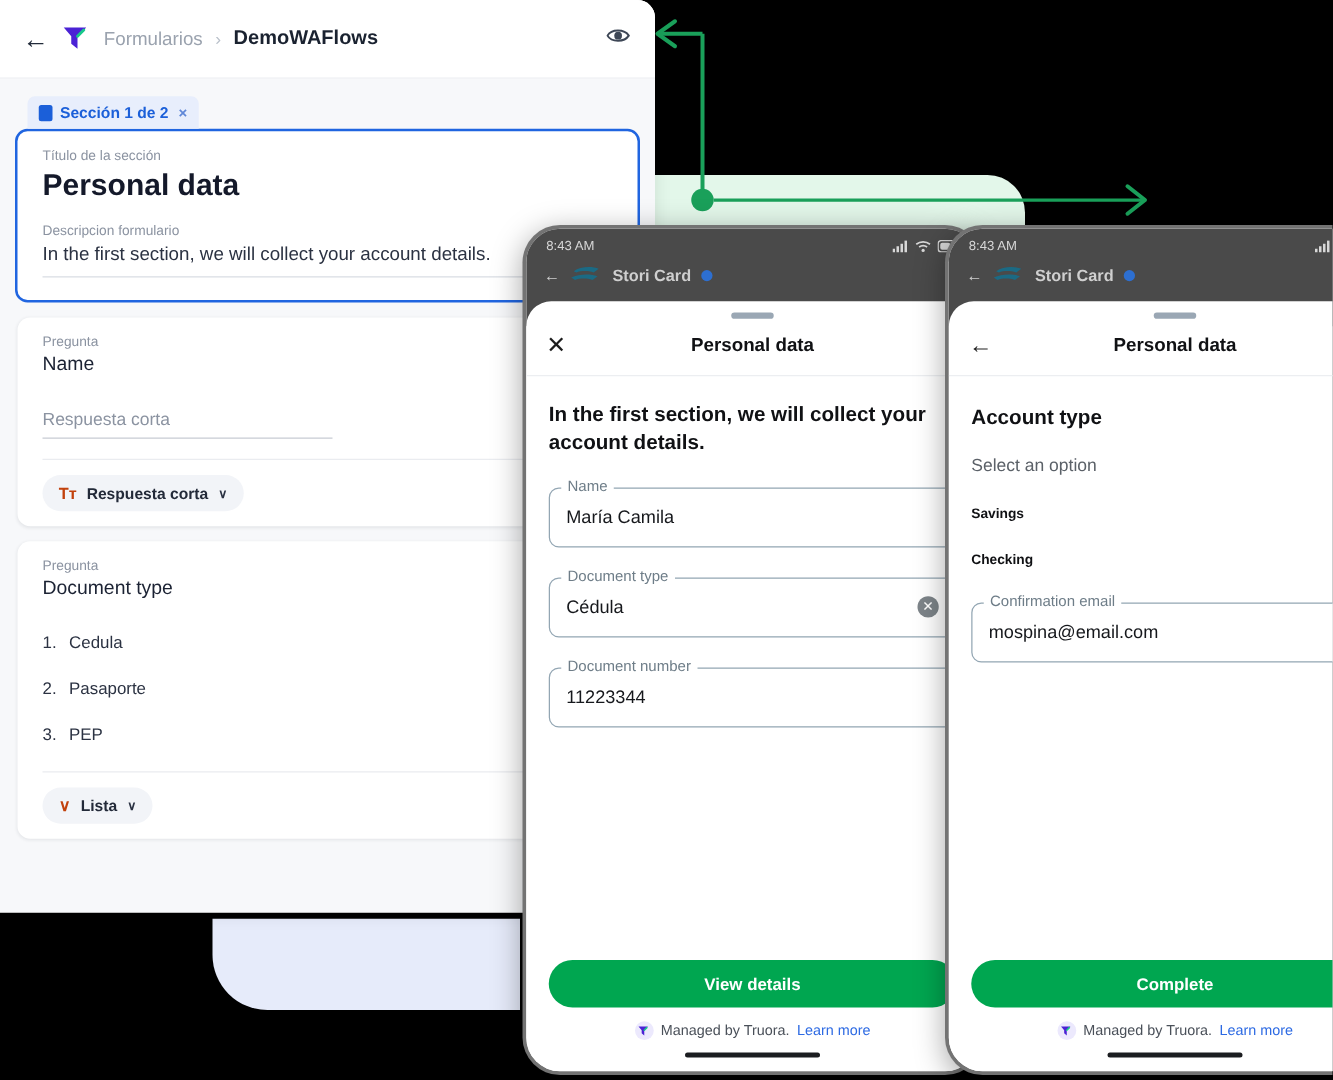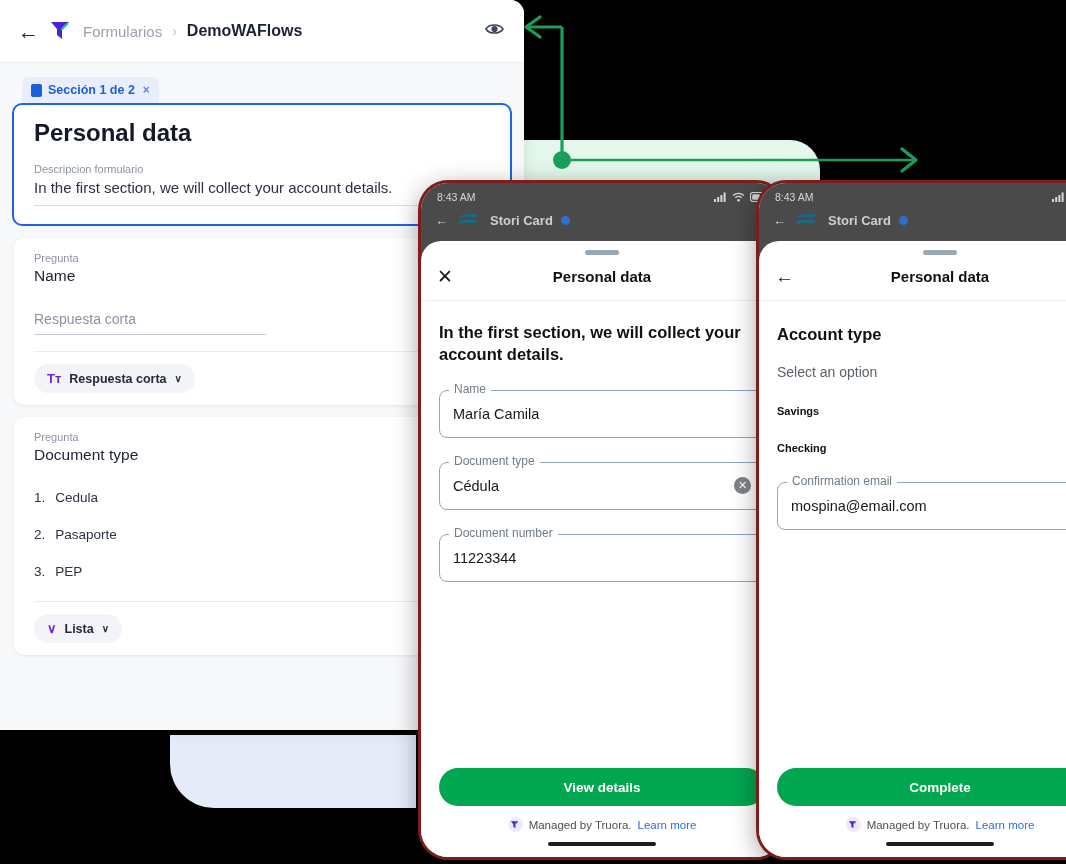--- a/index.html
+++ b/index.html
@@ -74,33 +74,33 @@
   .q-card{padding:14px 20px 12px 20px;}
   .q-label{font-size:11px;color:#8b93a1;margin-bottom:3px;}
   .q-title{font-size:15.5px;color:#1b2233;margin-bottom:26px;}
   .answer-ph{font-size:14px;color:#8b93a1;padding-bottom:7px;border-bottom:1px solid #c7ccd4;width:232px;}
   .q-divider{border-top:1px solid #eaecf0;margin:16px 0 12px 0;}
   .q-footer{display:flex;align-items:center;justify-content:space-between;}
   .type-pill{
     display:inline-flex;align-items:center;gap:8px;background:#f2f4f8;
     border-radius:18px;padding:7px 13px;font-size:12.5px;font-weight:700;color:#232a39;cursor:pointer;
   }
-  .pill-icon{color:#6d28d9;font-weight:700;font-size:13px;}
+  .pill-icon{color:#c2410c;font-weight:700;font-size:13px;}
   .pill-caret{color:#2a3142;font-size:10px;}
   .toggle{width:38px;height:20px;border-radius:11px;background:#1a73f0;position:relative;cursor:pointer;}
   .toggle:after{content:"";position:absolute;right:2px;top:2px;width:16px;height:16px;border-radius:50%;background:#fff;}
 
   .opt-row{font-size:13.5px;color:#2b3242;margin:0 0 22px 0;display:flex;gap:10px;}
   .opt-num{color:#2b3242;}
   .opt-add{font-size:13.5px;color:#6b7280;margin-left:22px;cursor:pointer;}
 
   
   .phone{
     position:absolute;width:368px;height:680px;
-    background:#7f1d1d;border-radius:30px;
+    background:#737373;border-radius:30px;
     box-shadow:0 6px 24px rgba(0,0,0,.35);
     z-index:8;overflow:hidden;
   }
   .phone-a{left:418px;top:180px;}
   .phone-b{left:756px;top:180px;}
   .phone-screen{position:absolute;inset:3px;border-radius:27px;overflow:hidden;background:#fff;}
   .wa-dim{position:absolute;left:0;top:0;right:0;height:78px;background:#4a4a4a;}
   .wa-status{display:flex;align-items:center;justify-content:space-between;padding:8px 16px 0 16px;color:#d7d7d7;font-size:10.5px;}
   .wa-status-icons{display:flex;align-items:center;gap:5px;}
   .wa-header{display:flex;align-items:center;gap:8px;padding:9px 16px 0 14px;color:#cfcfcf;}
@@ -194,20 +194,21 @@
 
       <div class="section-tab-row">
         <span class="section-tab">
           <i class="tab-doc-icon"></i>
           <span>Sección 1 de 2</span>
           <span class="tab-close">×</span>
         </span>
       </div>
 
       <div class="card-section">
+        <div class="mini-label">Título de la sección</div>
         <div class="section-title">Personal data</div>
         <div class="mini-label">Descripcion formulario</div>
         <div class="section-desc">In the first section, we will collect your account details.</div>
       </div>
 
       <div class="card q-card">
         <div class="q-label">Pregunta</div>
         <div class="q-title">Name</div>
         <div class="answer-ph">Respuesta corta</div>
         <div class="q-divider"></div>

